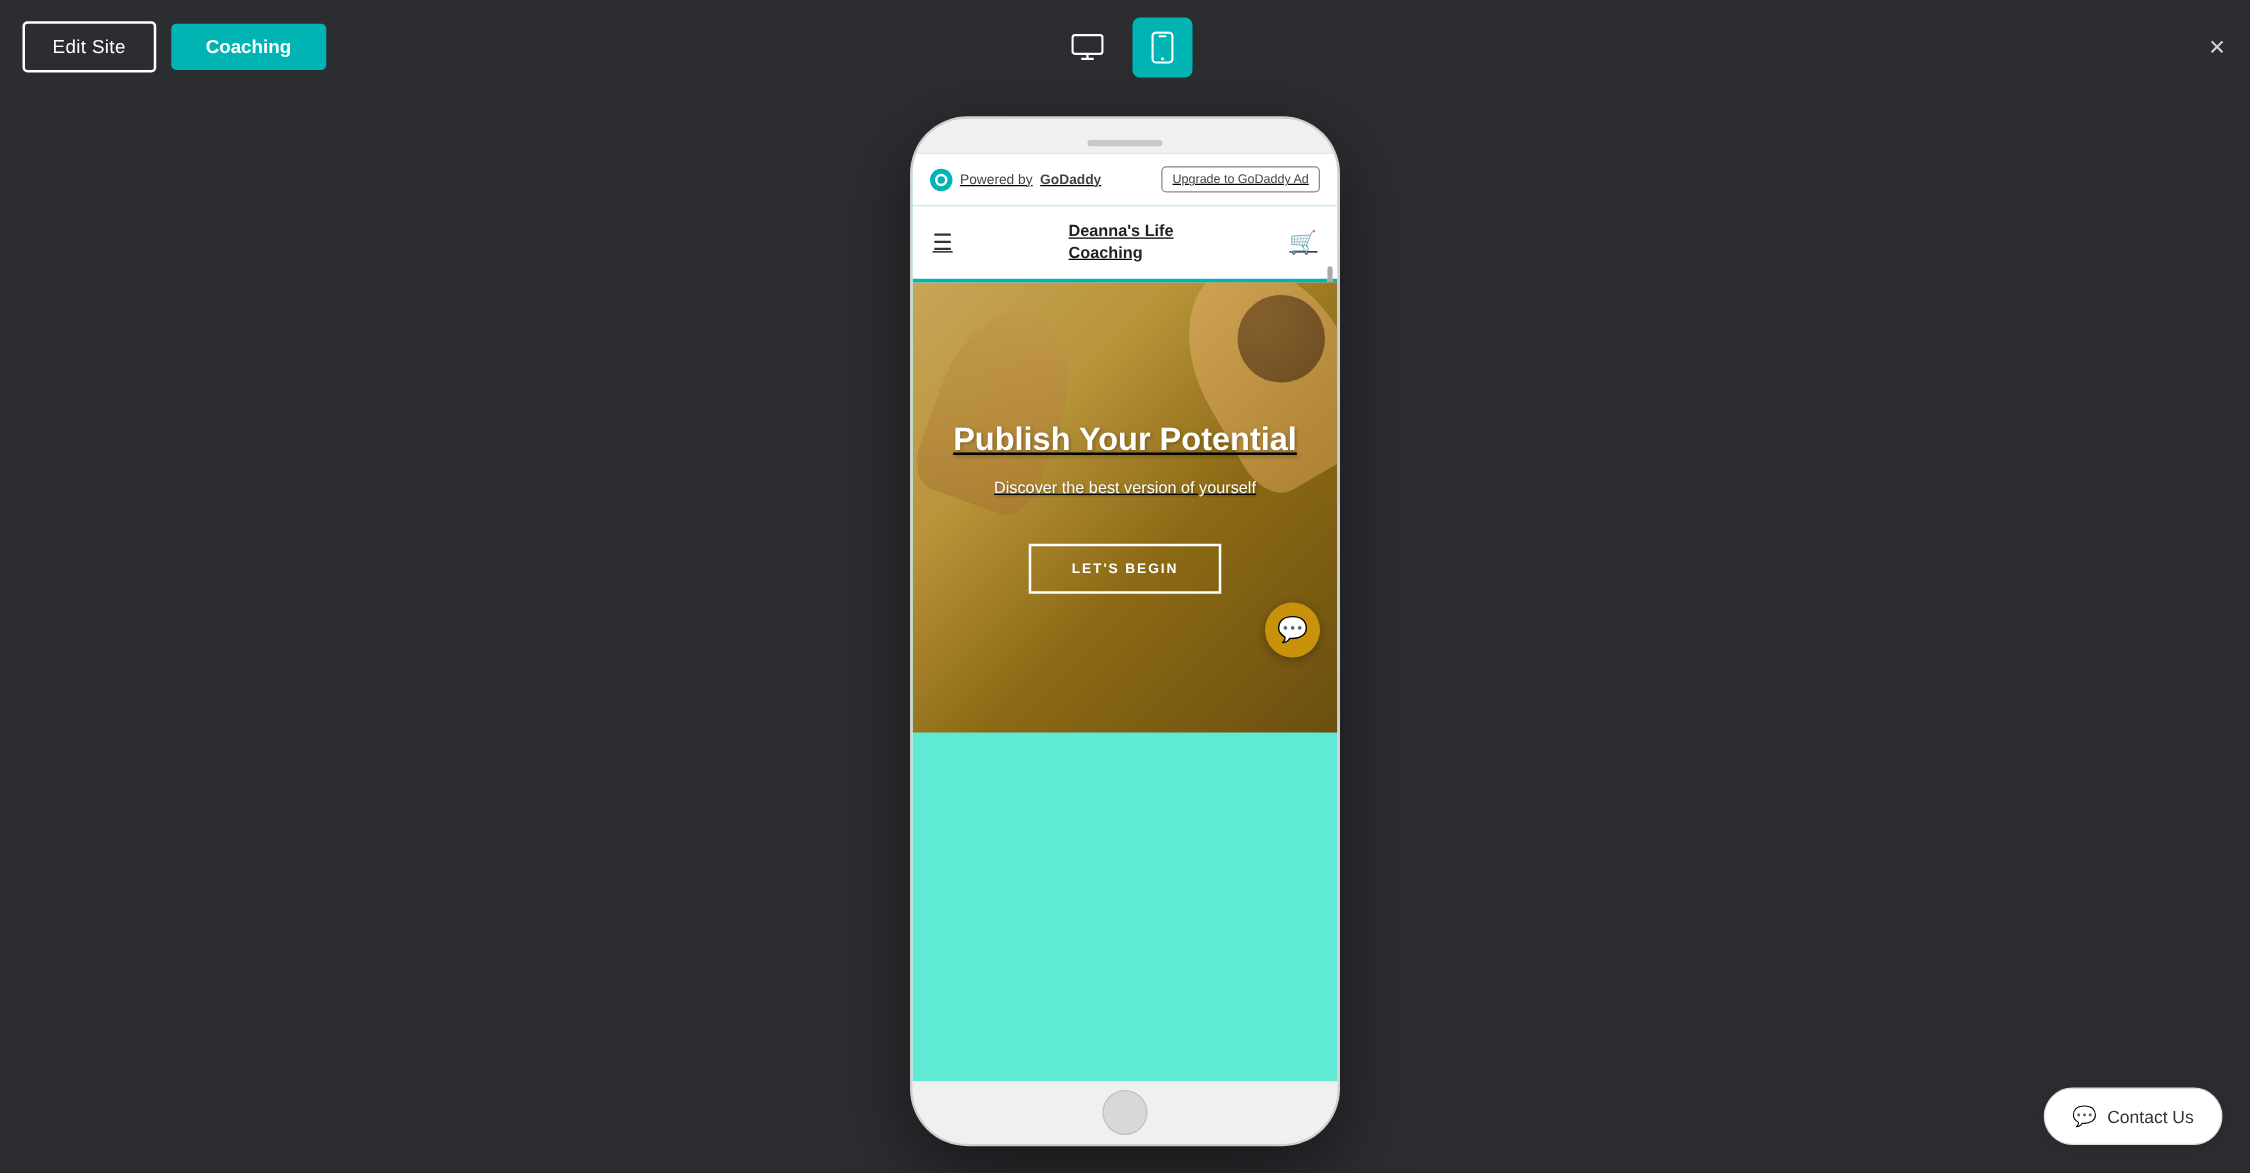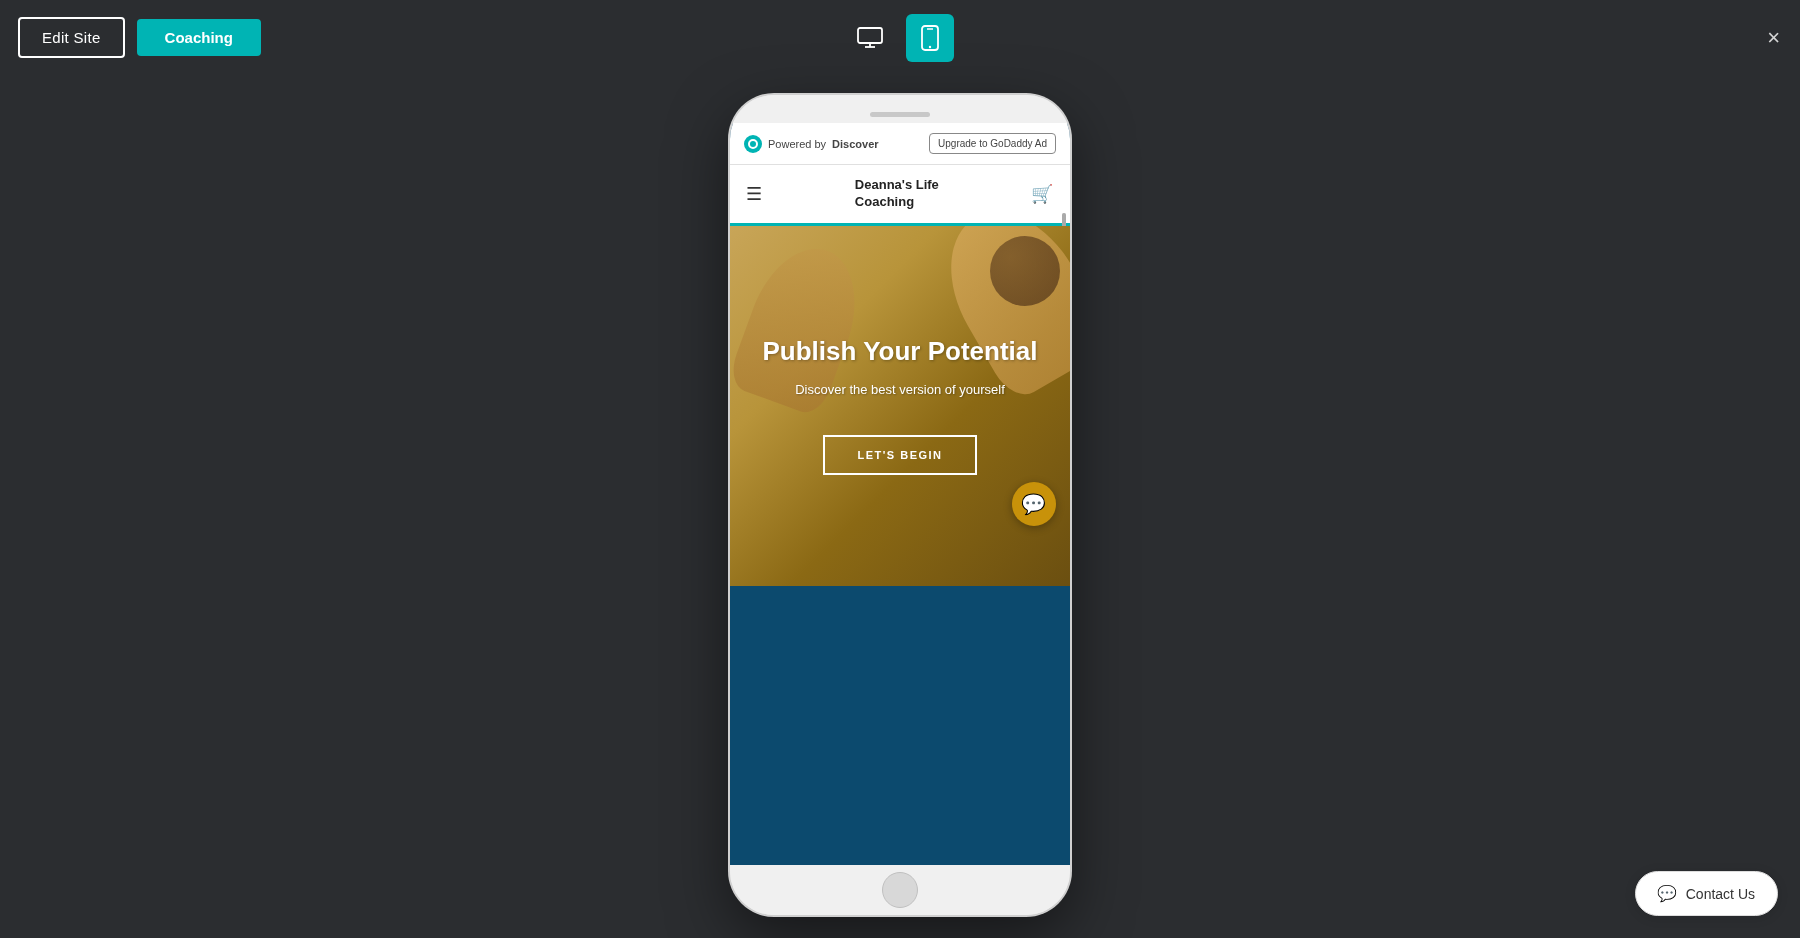--- a/index.html
+++ b/index.html
@@ -127,24 +127,25 @@
 
     .phone-speaker {
       width: 60px;
       height: 5px;
       background: #c8c8c8;
       border-radius: 3px;
     }
 
     
     .phone-screen {
-      background: #0c4a6e;
+      background: #5eead4;
       height: calc(100% - 28px - 50px);
       overflow: hidden;
       position: relative;
+      text-decoration: underline;
     }
 
     
     .godaddy-banner {
       background: #fff;
       border-bottom: 1px solid #e0e0e0;
       padding: 10px 14px;
       display: flex;
       align-items: center;
       justify-content: space-between;
@@ -434,21 +435,21 @@
     </div>
 
     <div class="phone-screen">
 
       <div class="godaddy-banner">
         <div class="godaddy-logo">
           <div class="godaddy-icon">
             <div class="godaddy-icon-inner"></div>
           </div>
           <span>Powered by</span>
-          <strong>Discover</strong>
+          <strong>GoDaddy</strong>
         </div>
         <button class="upgrade-btn">Upgrade to GoDaddy Ad</button>
       </div>
 
       <div class="scrollbar-indicator">
         <div class="scrollbar-thumb"></div>
       </div>
 
       <div class="site-nav">
         <span class="hamburger-icon">☰</span>

